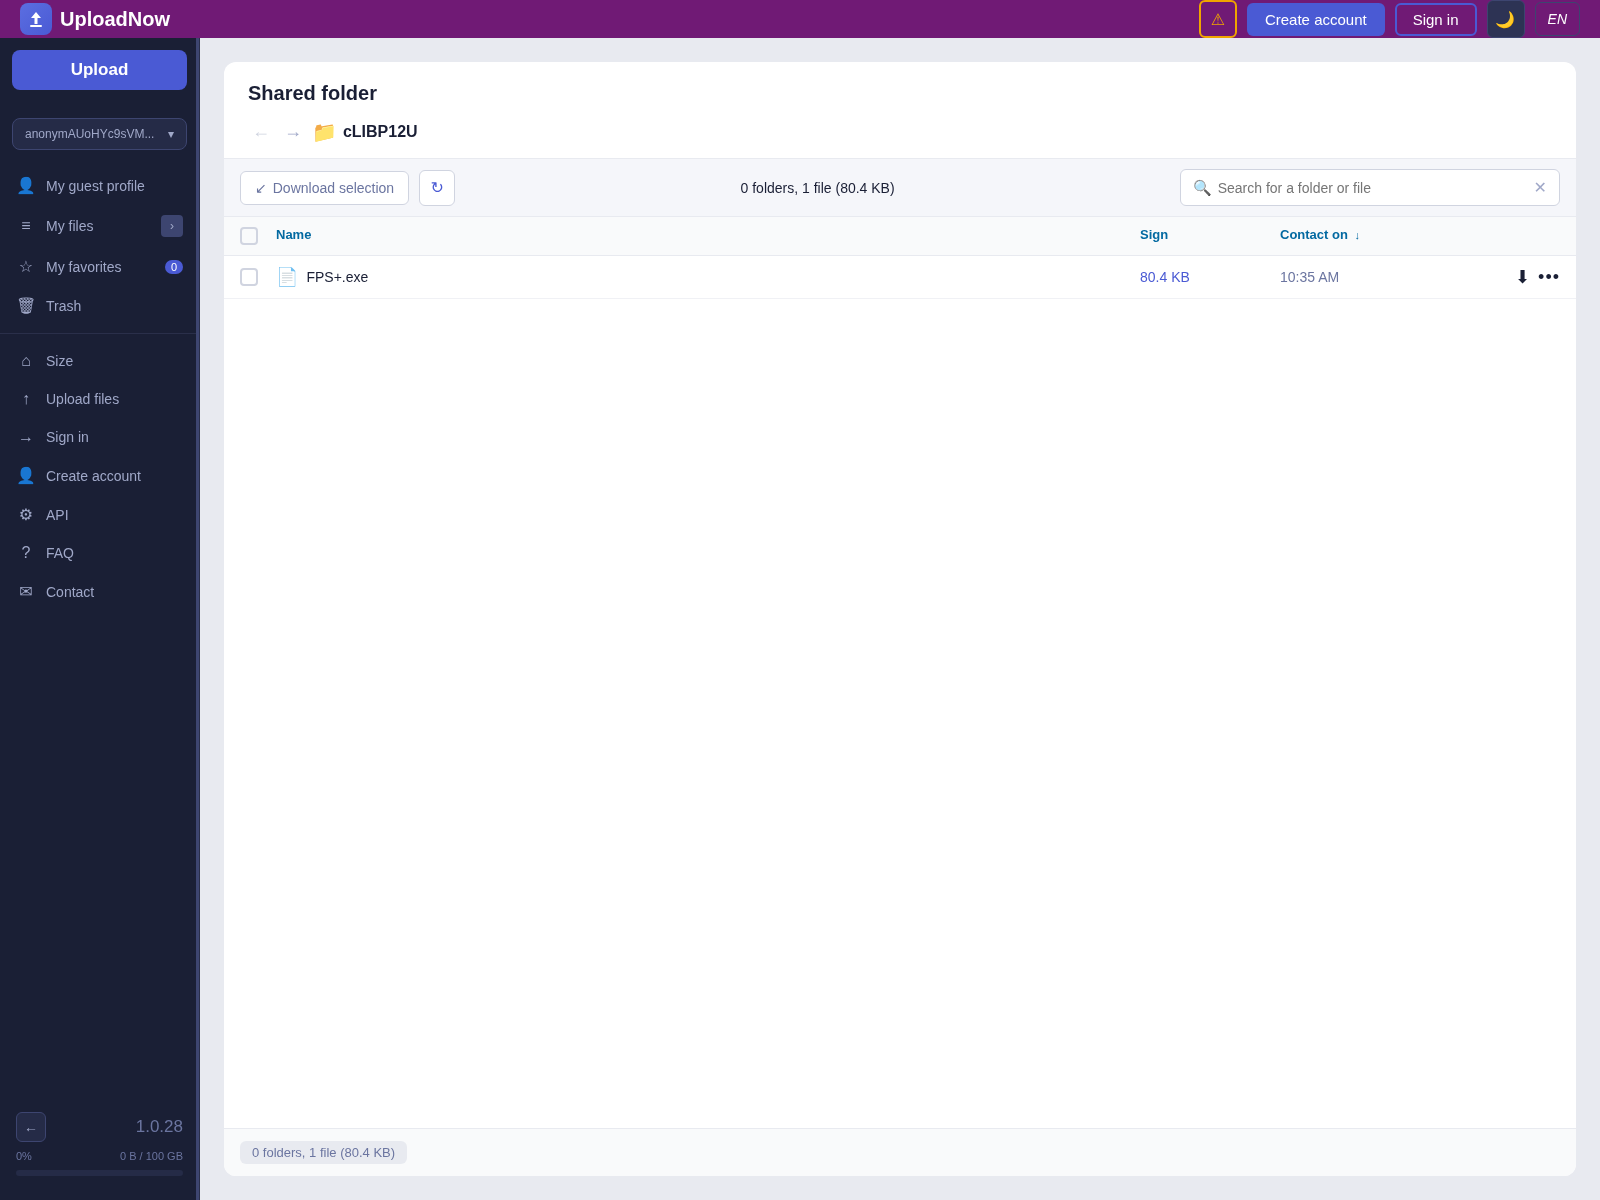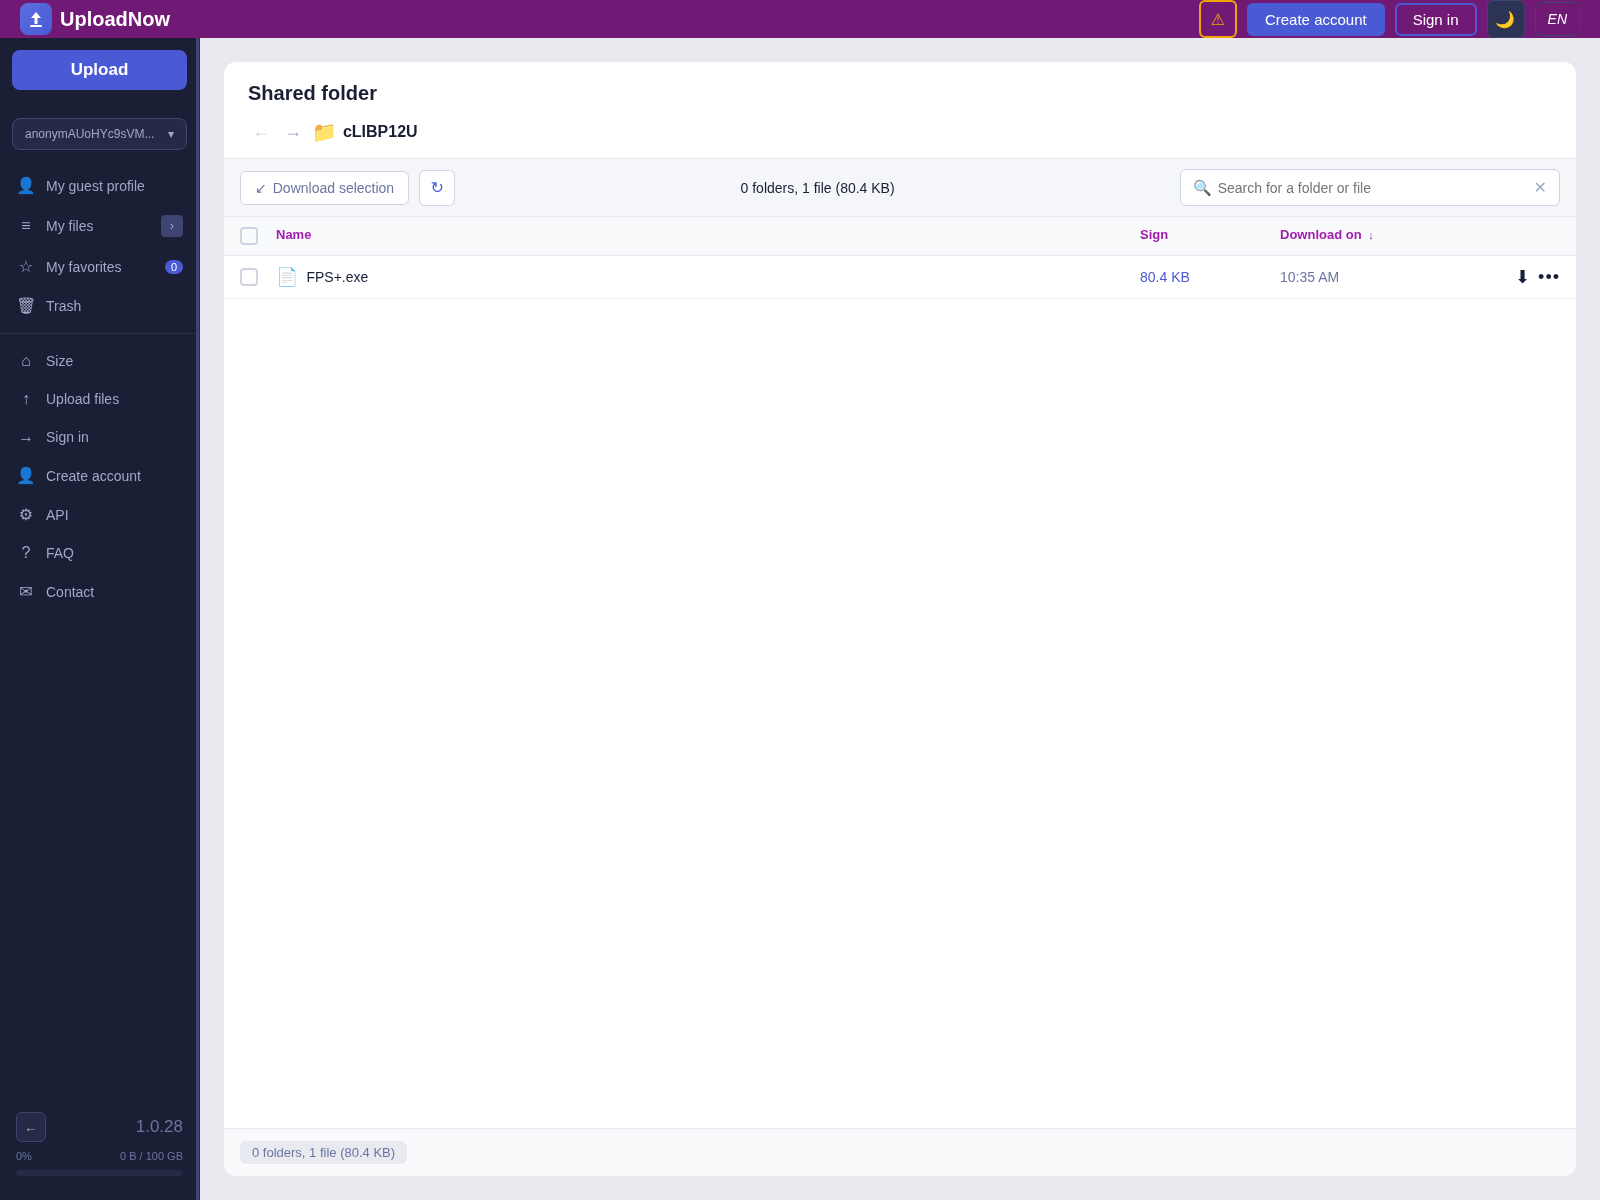--- a/index.html
+++ b/index.html
@@ -110,21 +110,21 @@
       border: none; outline: none; font-size: 14px; color: #1a1f35; flex: 1;
       background: transparent;
     }
     .search-clear { color: #a0a8c8; cursor: pointer; font-size: 16px; background: none; border: none; }
 
     
     .file-table { flex: 1; overflow-y: auto; }
     .table-header {
       display: grid; grid-template-columns: 36px 1fr 140px 200px 80px;
       padding: 10px 16px; background: #f9fafb; border-bottom: 1px solid #e8eaf0;
-      color: #a21caf; font-size: 13px; font-weight: 600;
+      color: #0369a1; font-size: 13px; font-weight: 600;
     }
     .table-row {
       display: grid; grid-template-columns: 36px 1fr 140px 200px 80px;
       padding: 10px 16px; border-bottom: 1px solid #f0f1f5; align-items: center;
       cursor: pointer;
     }
     .checkbox { width: 18px; height: 18px; border: 2px solid #d0d4e0; border-radius: 4px; cursor: pointer; display: flex; align-items: center; justify-content: center; }
     .file-name-cell { display: flex; align-items: center; gap: 8px; font-size: 14px; color: #1a1f35; }
     .file-icon { font-size: 18px; }
     .file-size { font-size: 14px; color: #4a5ad4; font-weight: 500; }
@@ -275,21 +275,21 @@
       </div>
 
       <div class="file-table">
         <div class="table-header">
           <div>
             <div class="checkbox"></div>
           </div>
           <div>Name</div>
           <div>Sign</div>
           <div>
-            <span>Download on</span>
+            <span>Contact on</span>
             <span class="sort-arrow">↓</span>
           </div>
           <div></div>
         </div>
 
         <div class="table-row">
           <div>
             <div class="checkbox"></div>
           </div>
           <div class="file-name-cell">

